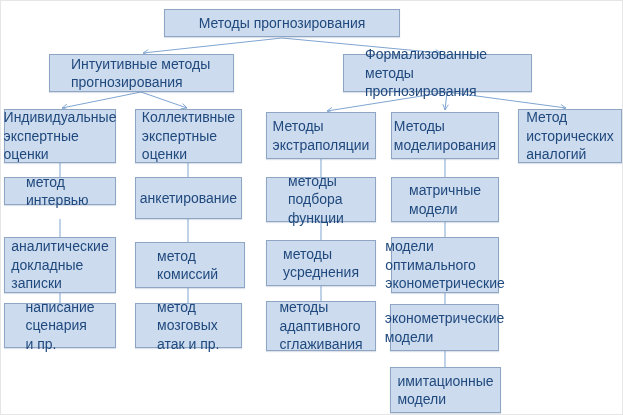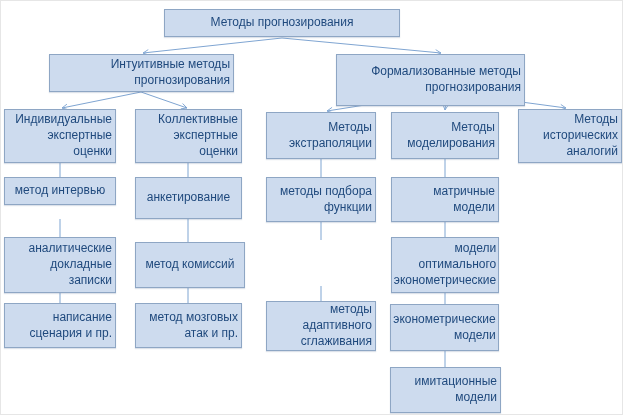--- a/index.html
+++ b/index.html
@@ -12,27 +12,27 @@
     font-family:"Liberation Sans", sans-serif;
     overflow:hidden;
   }
   .connectors{position:absolute;left:0;top:0;width:623px;height:415px;}
   .node{
     position:absolute;
     box-sizing:border-box;
     background:#cddbee;
     border:1px solid #8ea6c4;
     color:#1f497d;
-    font-size:12px;
+    font-size:14px;
     line-height:1.32;
     display:flex;
     align-items:center;
     justify-content:center;
-    text-align:right;
-    padding:2px 3px;
+    text-align:left;
+    padding:2px 21px;
     box-shadow:0 1px 1px rgba(120,140,170,0.25);
   }
 </style>
 </head>
 <body>
 
 <div class="stage">
 
   <svg class="connectors" width="623" height="415" viewBox="0 0 623 415" xmlns="http://www.w3.org/2000/svg">
     <defs>
@@ -81,37 +81,38 @@
         <line x1="444" y1="221" x2="444" y2="236"></line>
         <line x1="444" y1="292" x2="444" y2="303"></line>
         <line x1="444" y1="350" x2="444" y2="366"></line>
       </g>
     </g>
   </svg>
 
   <div class="node" style="left:163px;top:8px;width:236px;height:28px">Методы прогнозирования</div>
 
   <div class="node" style="left:48px;top:53px;width:185px;height:38px">Интуитивные методы прогнозирования</div>
-  <div class="node" style="left:335px;top:53px;width:189px;height:52px">Формализованные методы прогнозирования</div>
+  <div class="node" style="left:342px;top:53px;width:189px;height:38px">Формализованные методы прогнозирования</div>
 
   <div class="node" style="left:3px;top:108px;width:112px;height:54px">Индивидуальные экспертные оценки</div>
   <div class="node" style="left:134px;top:108px;width:107px;height:54px">Коллективные экспертные оценки</div>
   <div class="node" style="left:265px;top:111px;width:110px;height:47px">Методы экстраполяции</div>
   <div class="node" style="left:390px;top:111px;width:108px;height:47px">Методы моделирования</div>
-  <div class="node" style="left:517px;top:108px;width:104px;height:54px">Методы исторических аналогий</div>
+  <div class="node" style="left:517px;top:108px;width:104px;height:54px">Метод исторических аналогий</div>
 
   <div class="node" style="left:3px;top:176px;width:112px;height:28px">метод интервью</div>
   <div class="node" style="left:3px;top:236px;width:112px;height:56px">аналитические докладные записки</div>
   <div class="node" style="left:3px;top:302px;width:112px;height:45px">написание сценария и пр.</div>
 
   <div class="node" style="left:134px;top:176px;width:107px;height:42px">анкетирование</div>
   <div class="node" style="left:134px;top:241px;width:110px;height:46px">метод комиссий</div>
   <div class="node" style="left:134px;top:302px;width:107px;height:45px">метод мозговых атак и пр.</div>
 
   <div class="node" style="left:265px;top:176px;width:110px;height:45px">методы подбора функции</div>
+  <div class="node" style="left:265px;top:239px;width:110px;height:46px">методы усреднения</div>
   <div class="node" style="left:265px;top:300px;width:110px;height:50px">методы адаптивного сглаживания</div>
 
   <div class="node" style="left:390px;top:176px;width:108px;height:45px">матричные модели</div>
   <div class="node" style="left:390px;top:236px;width:108px;height:56px">модели оптимального эконометрические</div>
   <div class="node" style="left:389px;top:303px;width:109px;height:47px">эконометрические модели</div>
   <div class="node" style="left:389px;top:366px;width:111px;height:46px">имитационные модели</div>
 
 </div>
 
 </body></html>

